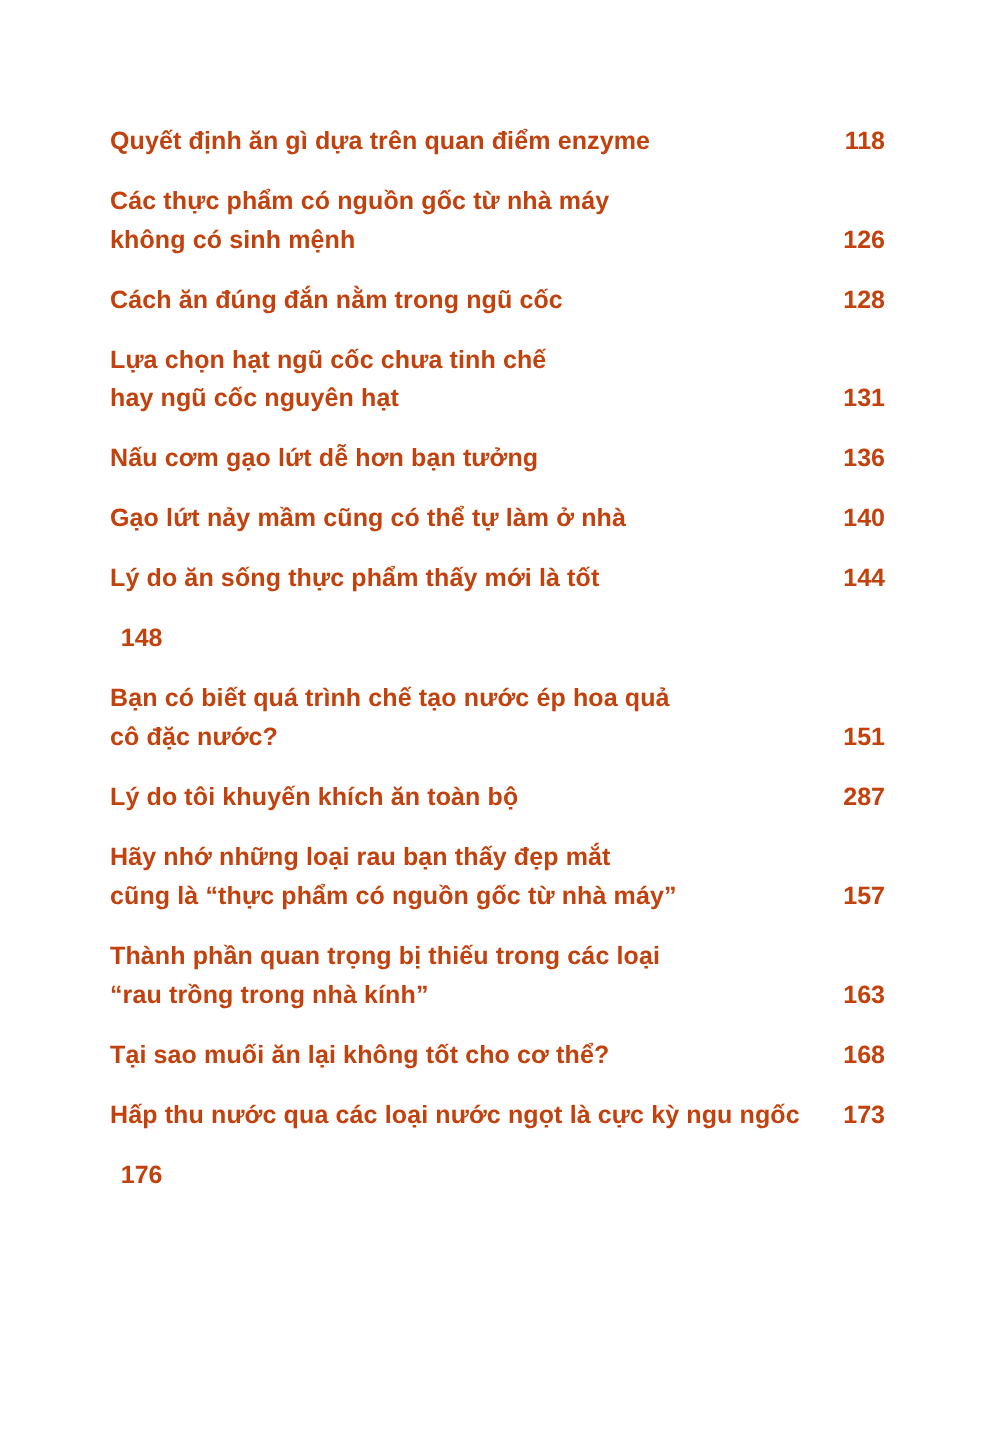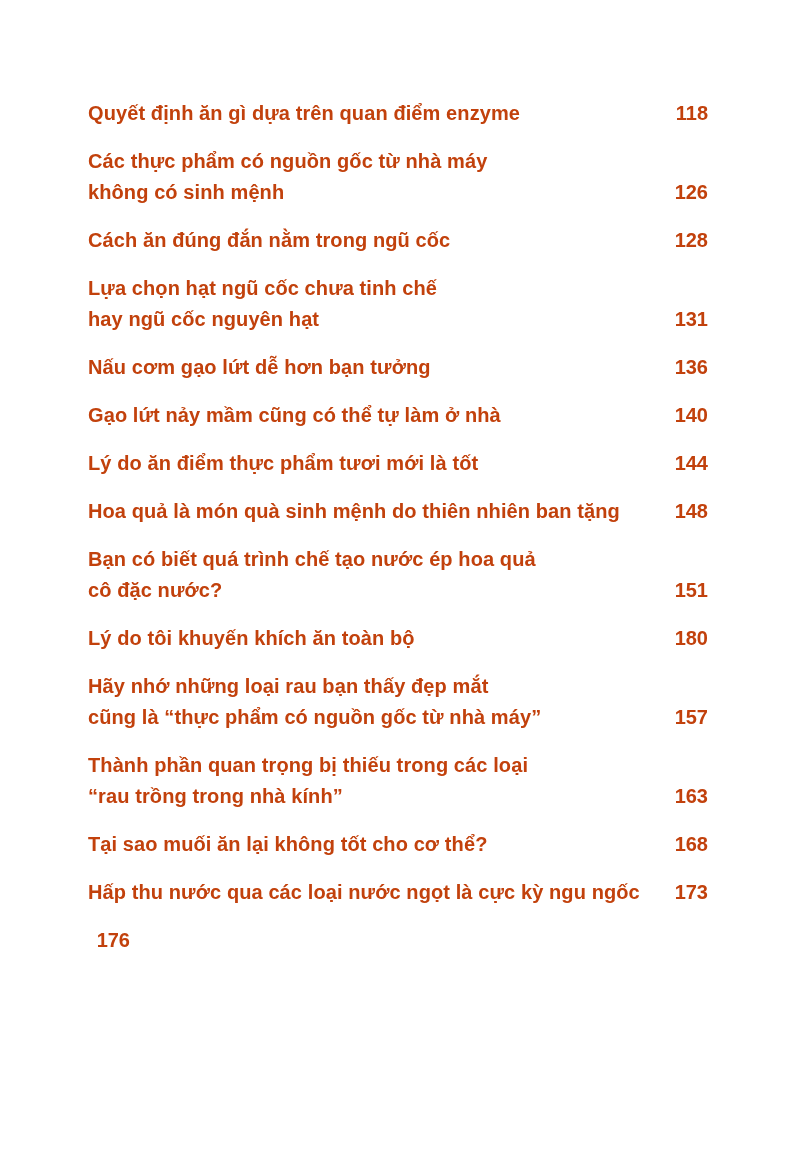--- a/index.html
+++ b/index.html
@@ -89,42 +89,39 @@
         <div class="page-num">136</div>
       </div>
       <div class="entry">
         <div class="entry-text">
           <div class="line">Gạo lứt nảy mầm cũng có thể tự làm ở nhà</div>
         </div>
         <div class="page-num">140</div>
       </div>
       <div class="entry">
         <div class="entry-text">
-          <div class="line">Lý do ăn điểm thực phẩm tươi mới là tốt</div>
+          <div class="line">Lý do ăn sống thực phẩm thấy mới là tốt</div>
         </div>
         <div class="page-num">144</div>
       </div>
       <div class="entry">
-        <div class="entry-text">
-          <div class="line">Hoa quả là món quà sinh mệnh do thiên nhiên ban tặng</div>
-        </div>
         <div class="page-num">148</div>
       </div>
       <div class="entry">
         <div class="entry-text">
           <div class="line">Bạn có biết quá trình chế tạo nước ép hoa quả</div>
           <div class="line">cô đặc nước?</div>
         </div>
         <div class="page-num">151</div>
       </div>
       <div class="entry">
         <div class="entry-text">
           <div class="line">Lý do tôi khuyến khích ăn toàn bộ</div>
         </div>
-        <div class="page-num">180</div>
+        <div class="page-num">287</div>
       </div>
       <div class="entry">
         <div class="entry-text">
           <div class="line">Hãy nhớ những loại rau bạn thấy đẹp mắt</div>
           <div class="line">cũng là “thực phẩm có nguồn gốc từ nhà máy”</div>
         </div>
         <div class="page-num">157</div>
       </div>
       <div class="entry">
         <div class="entry-text">

